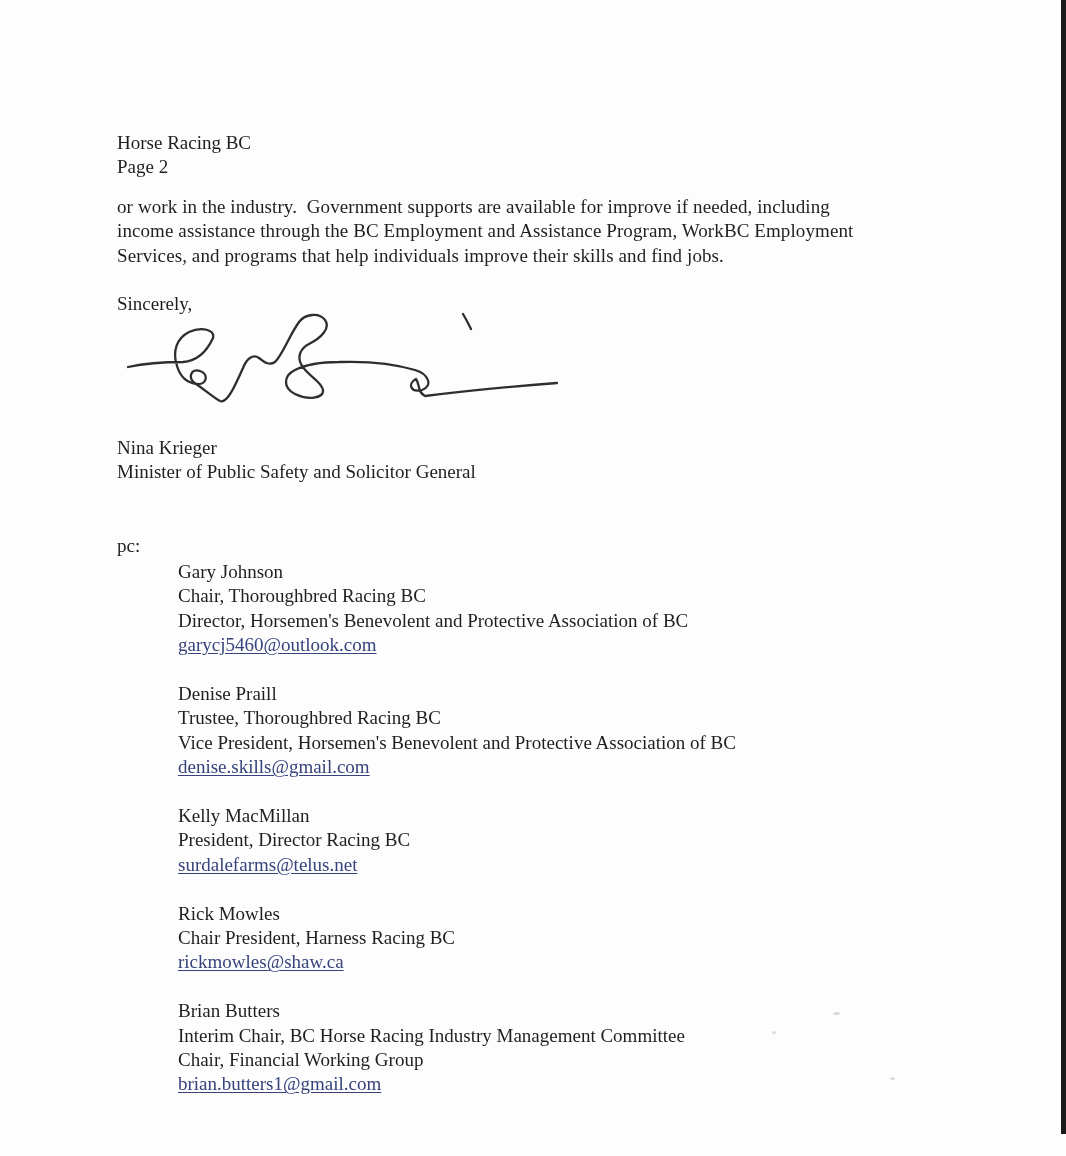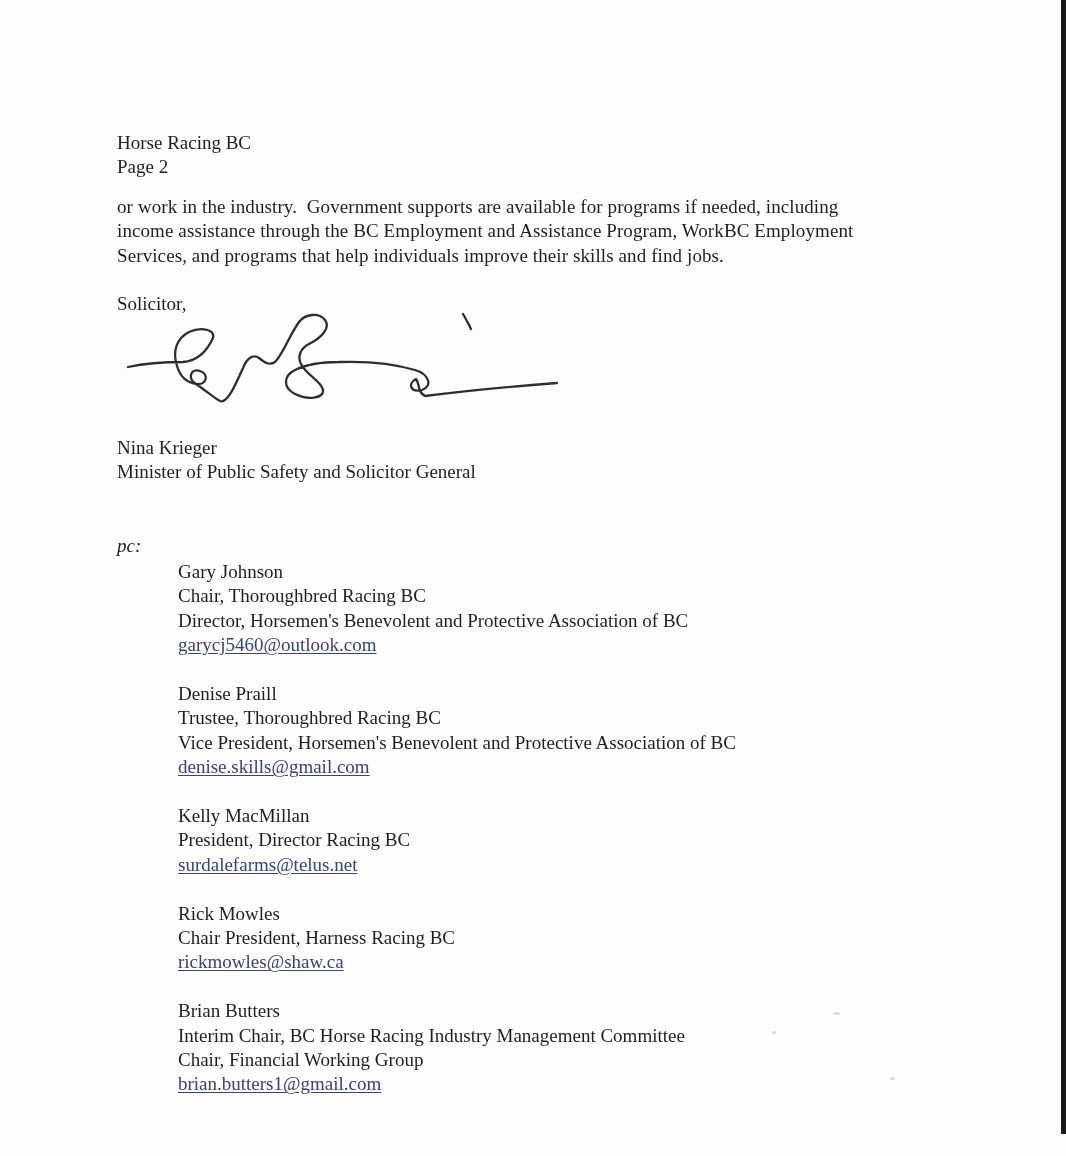--- a/index.html
+++ b/index.html
@@ -40,26 +40,26 @@
 </style>
 </head>
 <body>
 
 <div class="abs" style="left:117px; top:98px;margin-top:33px;">
   <div class="line">Horse Racing BC</div>
   <div class="line">Page 2</div>
 </div>
 
 <div class="abs para" style="left:117px; top:195px;">
-  <div class="line">or work in the industry.  Government supports are available for programs if needed, including</div>
+  <div class="line">or work in the industry.  Government supports are available for improve if needed, including</div>
   <div class="line">income assistance through the BC Employment and Assistance Program, WorkBC Employment</div>
   <div class="line">Services, and programs that help individuals improve their skills and find jobs.</div>
 </div>
 
-<div class="abs line" style="left:117px; top:292px;">Solicitor,</div>
+<div class="abs line" style="left:117px; top:292px;">Sincerely,</div>
 
 <svg class="abs sig" style="left:117px; top:306px;" width="450" height="105" viewBox="0 0 450 105">
   <path d="M 11 61
            C 25 58, 45 56, 66 56
            C 80 55, 90 45, 96 32
            C 98 24, 85 20, 72 26
            C 60 32, 55 45, 60 60
            C 63 70, 70 77, 80 78
            C 90 79, 92 68, 83 65
            C 74 62, 70 72, 79 78
@@ -81,21 +81,21 @@
            C 303 78, 300 86, 308 90
            C 340 86, 400 80, 440 77"></path>
   <path d="M 346 8 C 349 13, 352 19, 354 23"></path>
 </svg>
 
 <div class="abs" style="left:117px; top:436px;">
   <div class="line">Nina Krieger</div>
   <div class="line">Minister of Public Safety and Solicitor General</div>
 </div>
 
-<div class="abs line" style="left:117px; top:534px;font-style:italic;">pc:</div>
+<div class="abs line" style="left:117px; top:534px;">pc:</div>
 
 <div class="cc-entries">
 
   <div class="cc-entry">
     <div class="line">Gary Johnson</div>
     <div class="line">Chair, Thoroughbred Racing BC</div>
     <div class="line">Director, Horsemen's Benevolent and Protective Association of BC</div>
     <div class="line"><a>garycj5460@outlook.com</a></div>
   </div>
 

